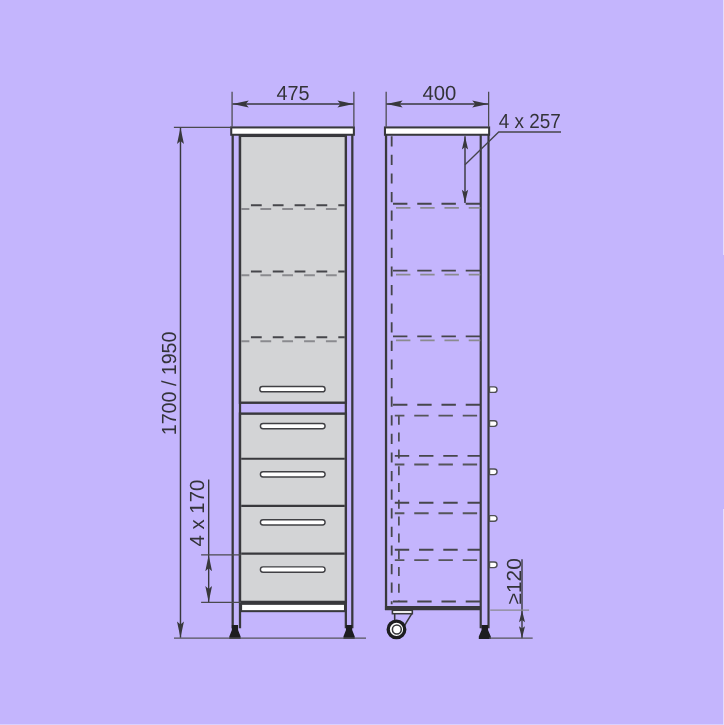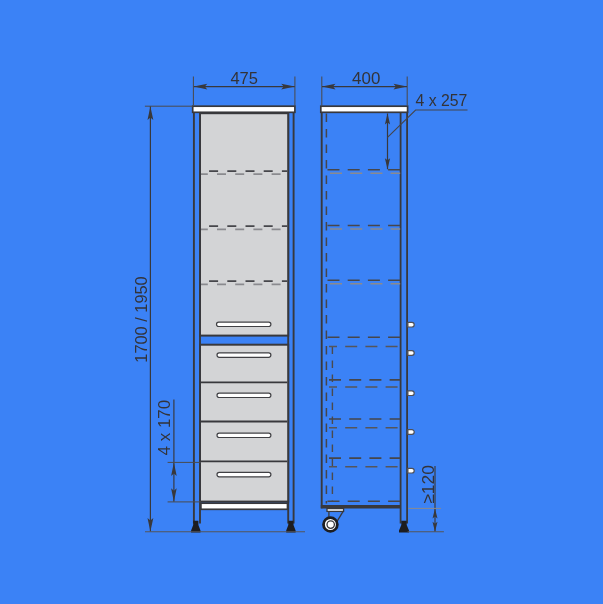--- a/index.html
+++ b/index.html
@@ -1,16 +1,16 @@
 <!DOCTYPE html>
 <html><head>
 <meta charset="utf-8">
 <style>
   html,body{margin:0;padding:0;background:#ffffff;}
-  #canvas{position:relative;width:603px;height:604px;background:#3b82f6;overflow:hidden;}
+  #canvas{position:relative;width:603px;height:604px;background:#c4b5fd;overflow:hidden;}
   svg text{font-family:"Liberation Sans",sans-serif;fill:#333338;}
 </style>
 </head>
 <body>
 <div id="canvas">
 <svg width="603" height="604" viewBox="0 0 603 604">
 
   <rect x="192.7" y="106.2" width="102.2" height="6.1" fill="#ffffff" stroke="#38383c" stroke-width="1.7"></rect>
 
   <line x1="193.9" y1="112.3" x2="193.9" y2="523.5" stroke="#38383c" stroke-width="1.9"></line>

